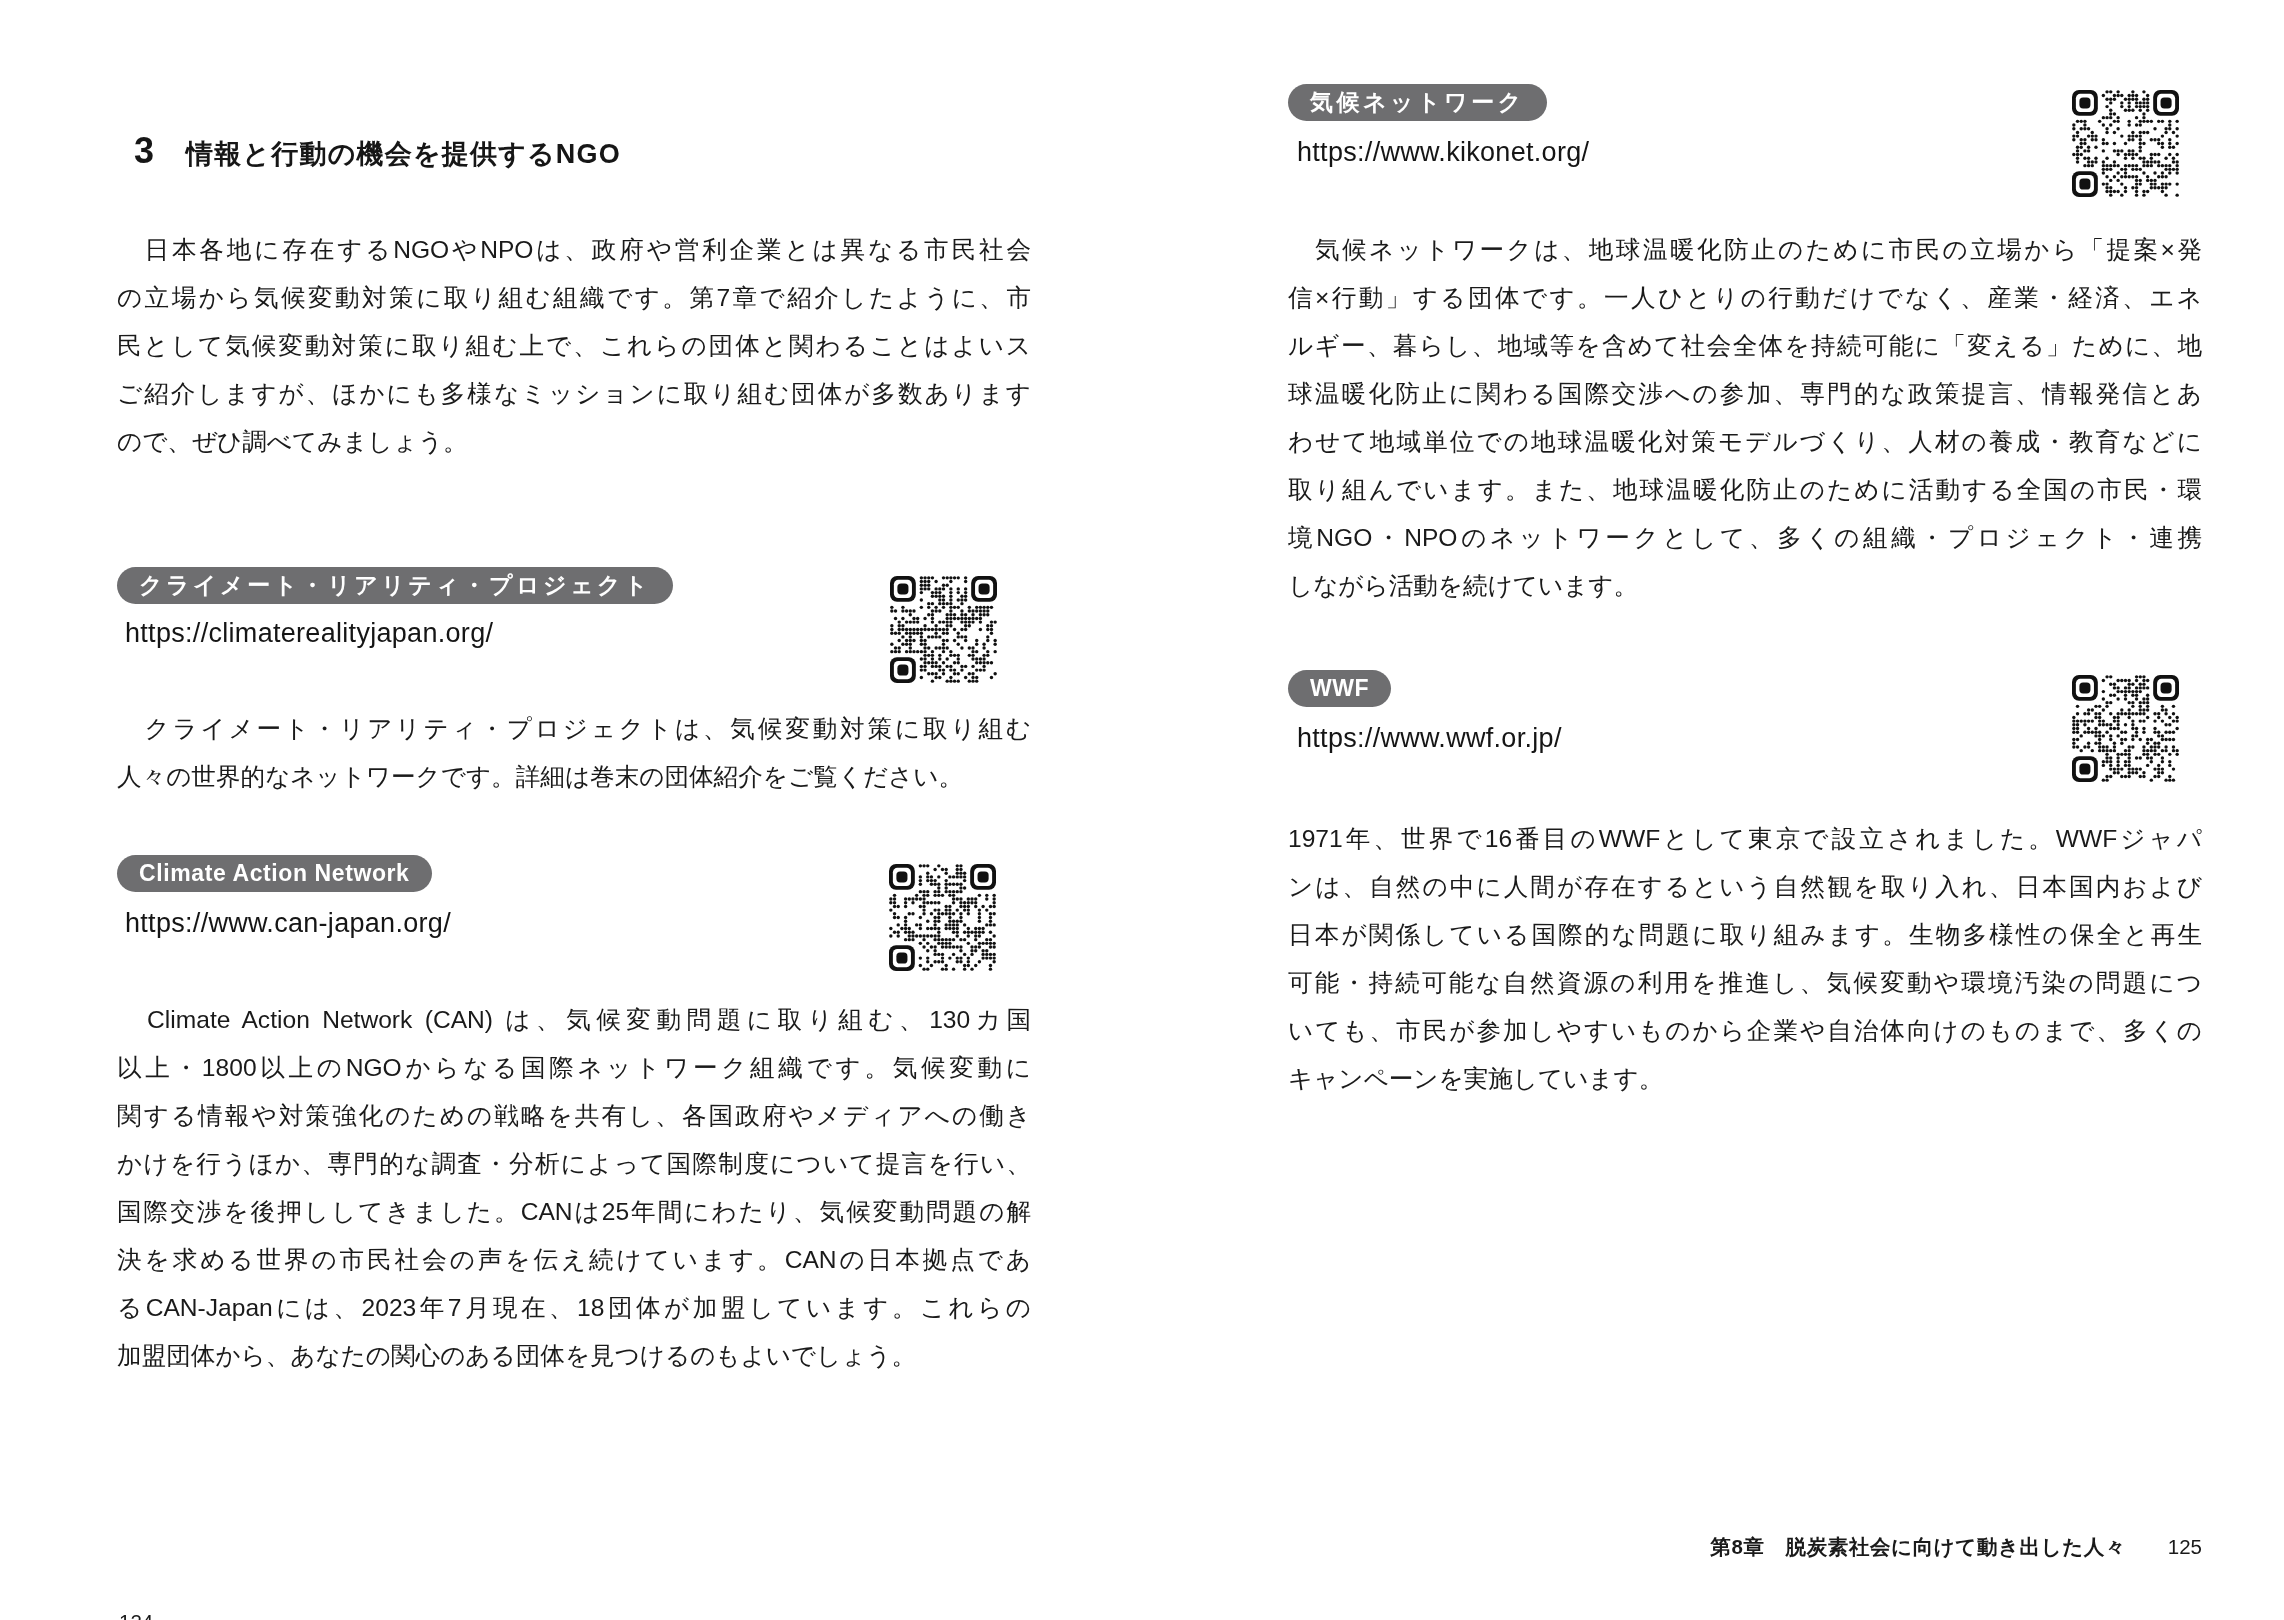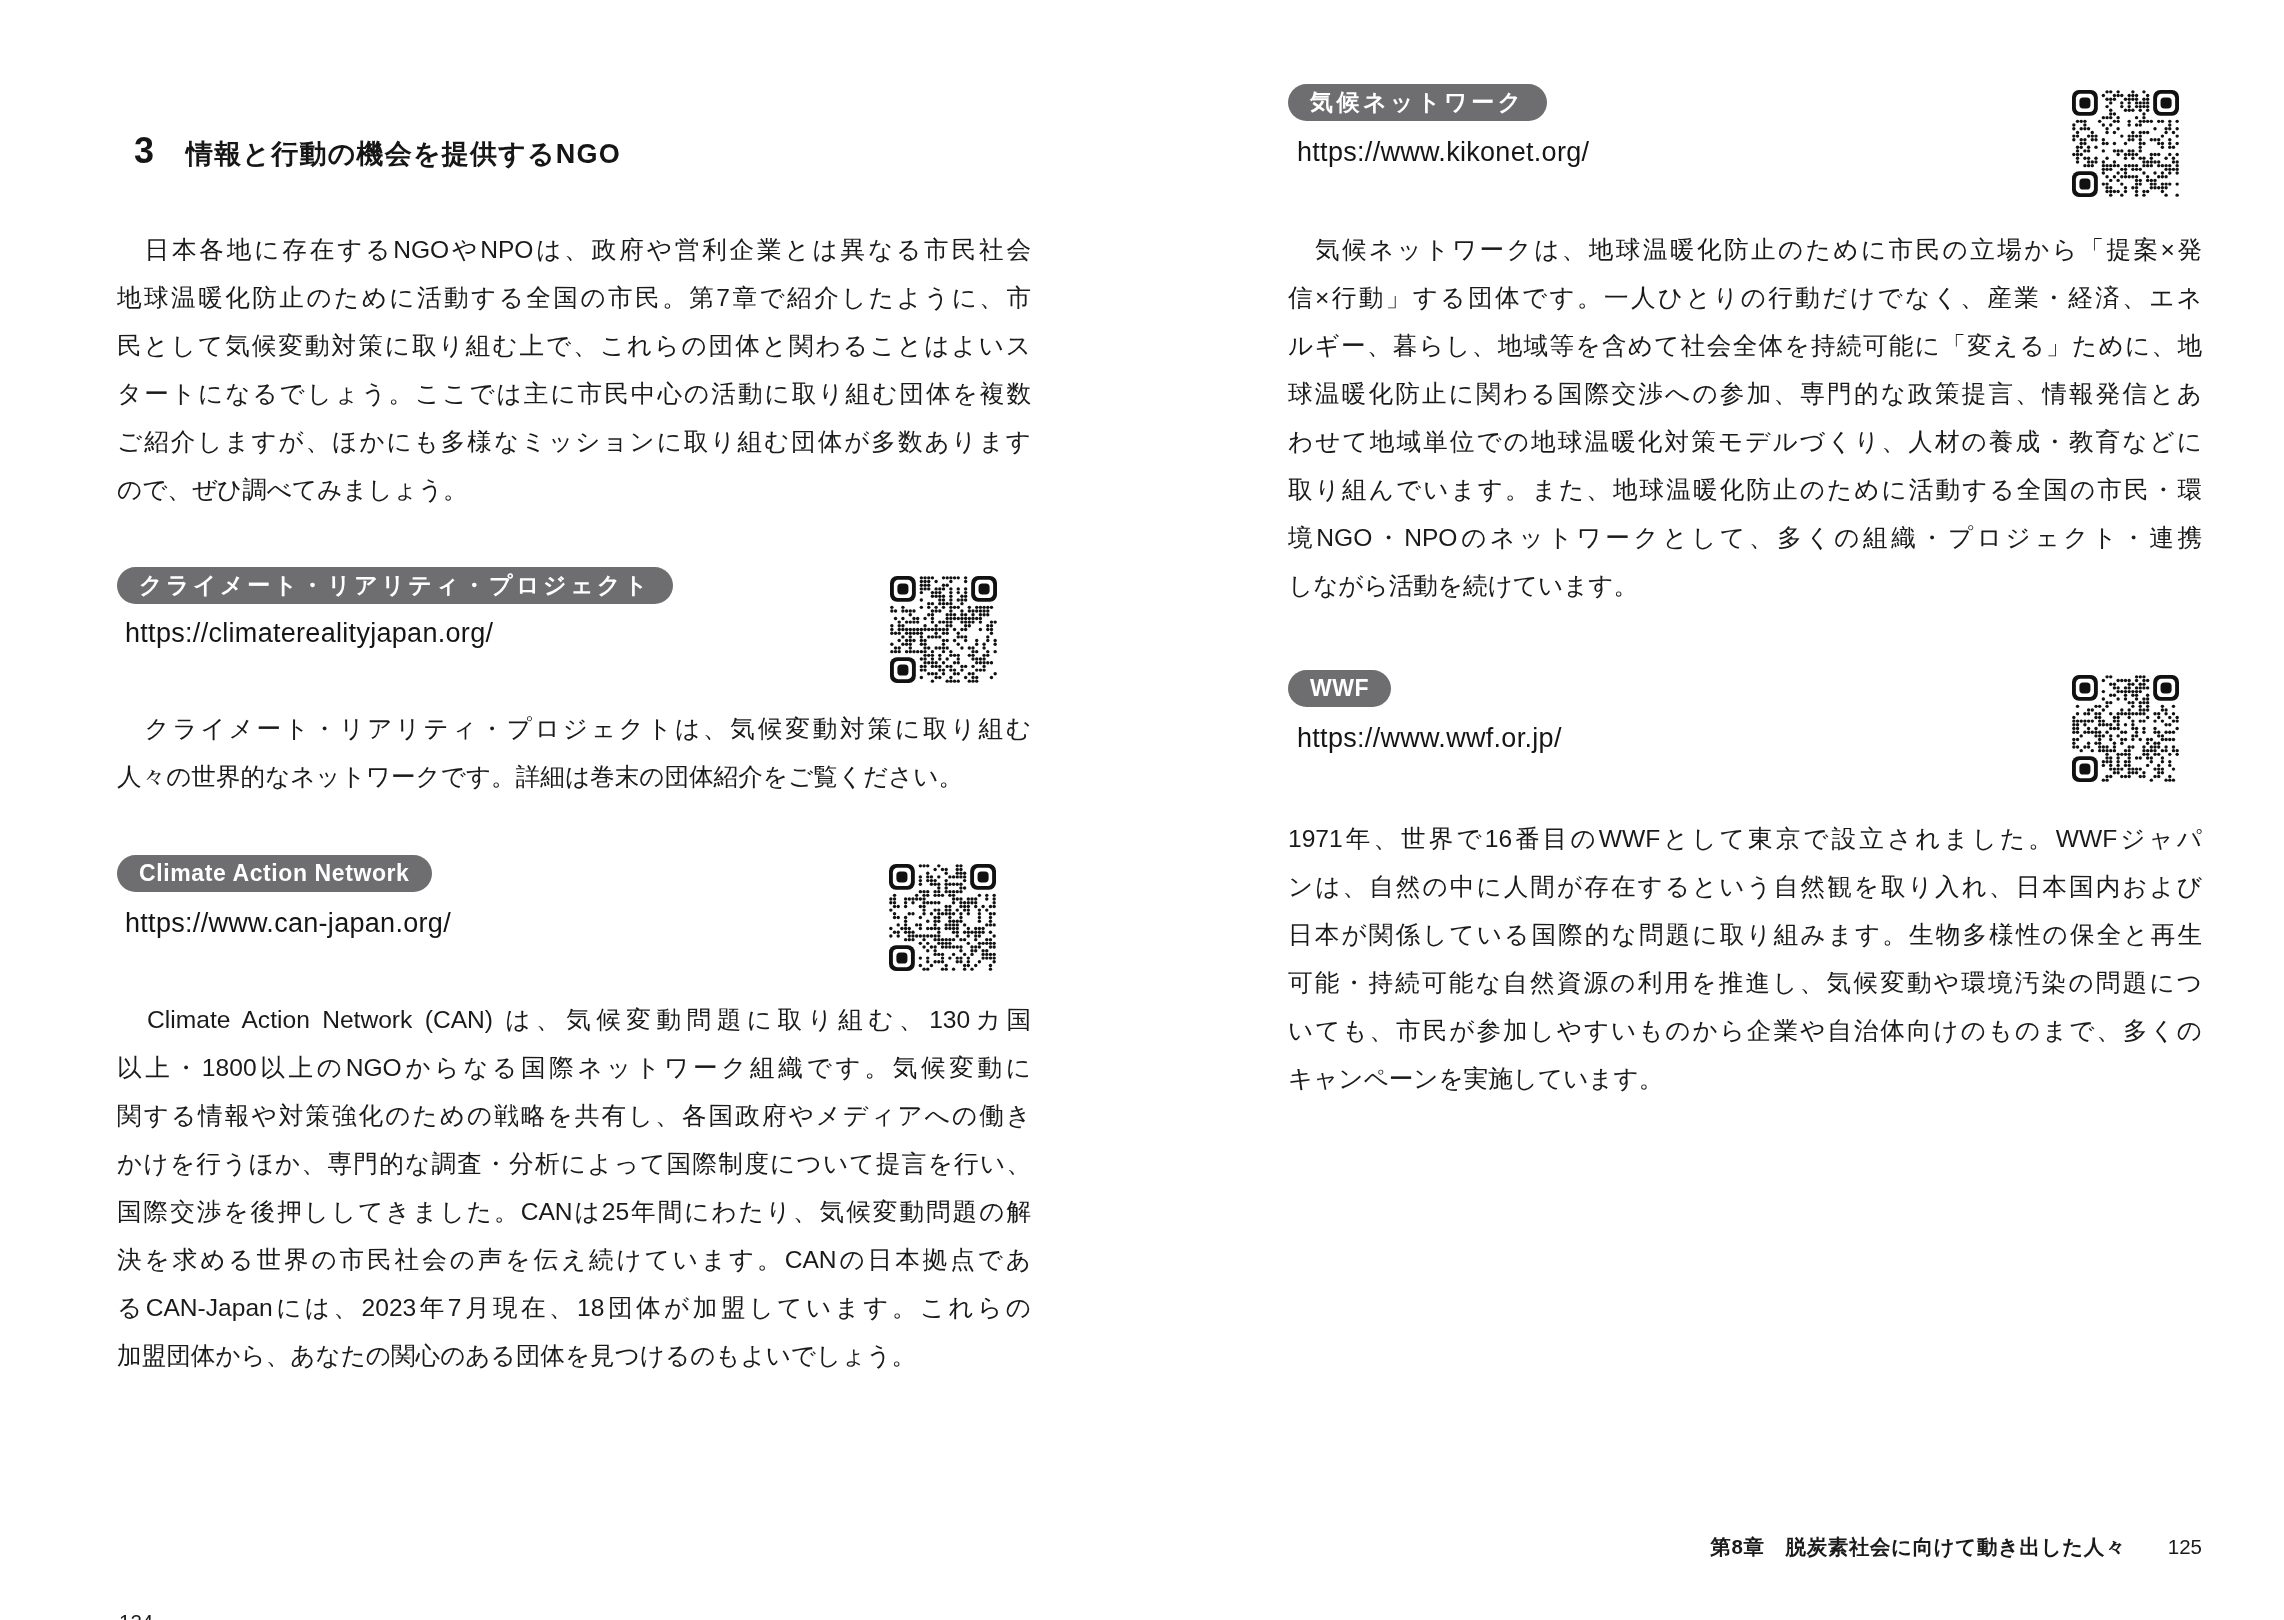--- a/index.html
+++ b/index.html
@@ -103,23 +103,22 @@
 
 <div>
 
   <div class="heading">
     <span class="num">3</span>
     <span class="ttl">情報と行動の機会を提供するNGO</span>
   </div>
 
   <div class="para" style="left:117px; top:226px;">
     <div class="line">　日本各地に存在するNGOやNPOは、政府や営利企業とは異なる市民社会</div>
-    <div class="line">地球温暖化防止のために活動する全国の市民。第7章で紹介したように、市</div>
+    <div class="line">の立場から気候変動対策に取り組む組織です。第7章で紹介したように、市</div>
     <div class="line">民として気候変動対策に取り組む上で、これらの団体と関わることはよいス</div>
-    <div class="line">タートになるでしょう。ここでは主に市民中心の活動に取り組む団体を複数</div>
     <div class="line">ご紹介しますが、ほかにも多様なミッションに取り組む団体が多数あります</div>
     <div class="line last">ので、ぜひ調べてみましょう。</div>
   </div>
 
   <div class="badge" style="left:117px; top:567px;">クライメート・リアリティ・プロジェクト</div>
   <span class="qr" style="left:890px; top:576px;"><svg viewBox="0 0 29 29" width="100%" height="100%" xmlns="http://www.w3.org/2000/svg">
         <circle cx="8.5" cy="0.5" r="0.46" fill="#111"></circle>
         <circle cx="9.5" cy="0.5" r="0.46" fill="#111"></circle>
         <circle cx="10.5" cy="0.5" r="0.46" fill="#111"></circle>
         <circle cx="11.5" cy="0.5" r="0.46" fill="#111"></circle>

